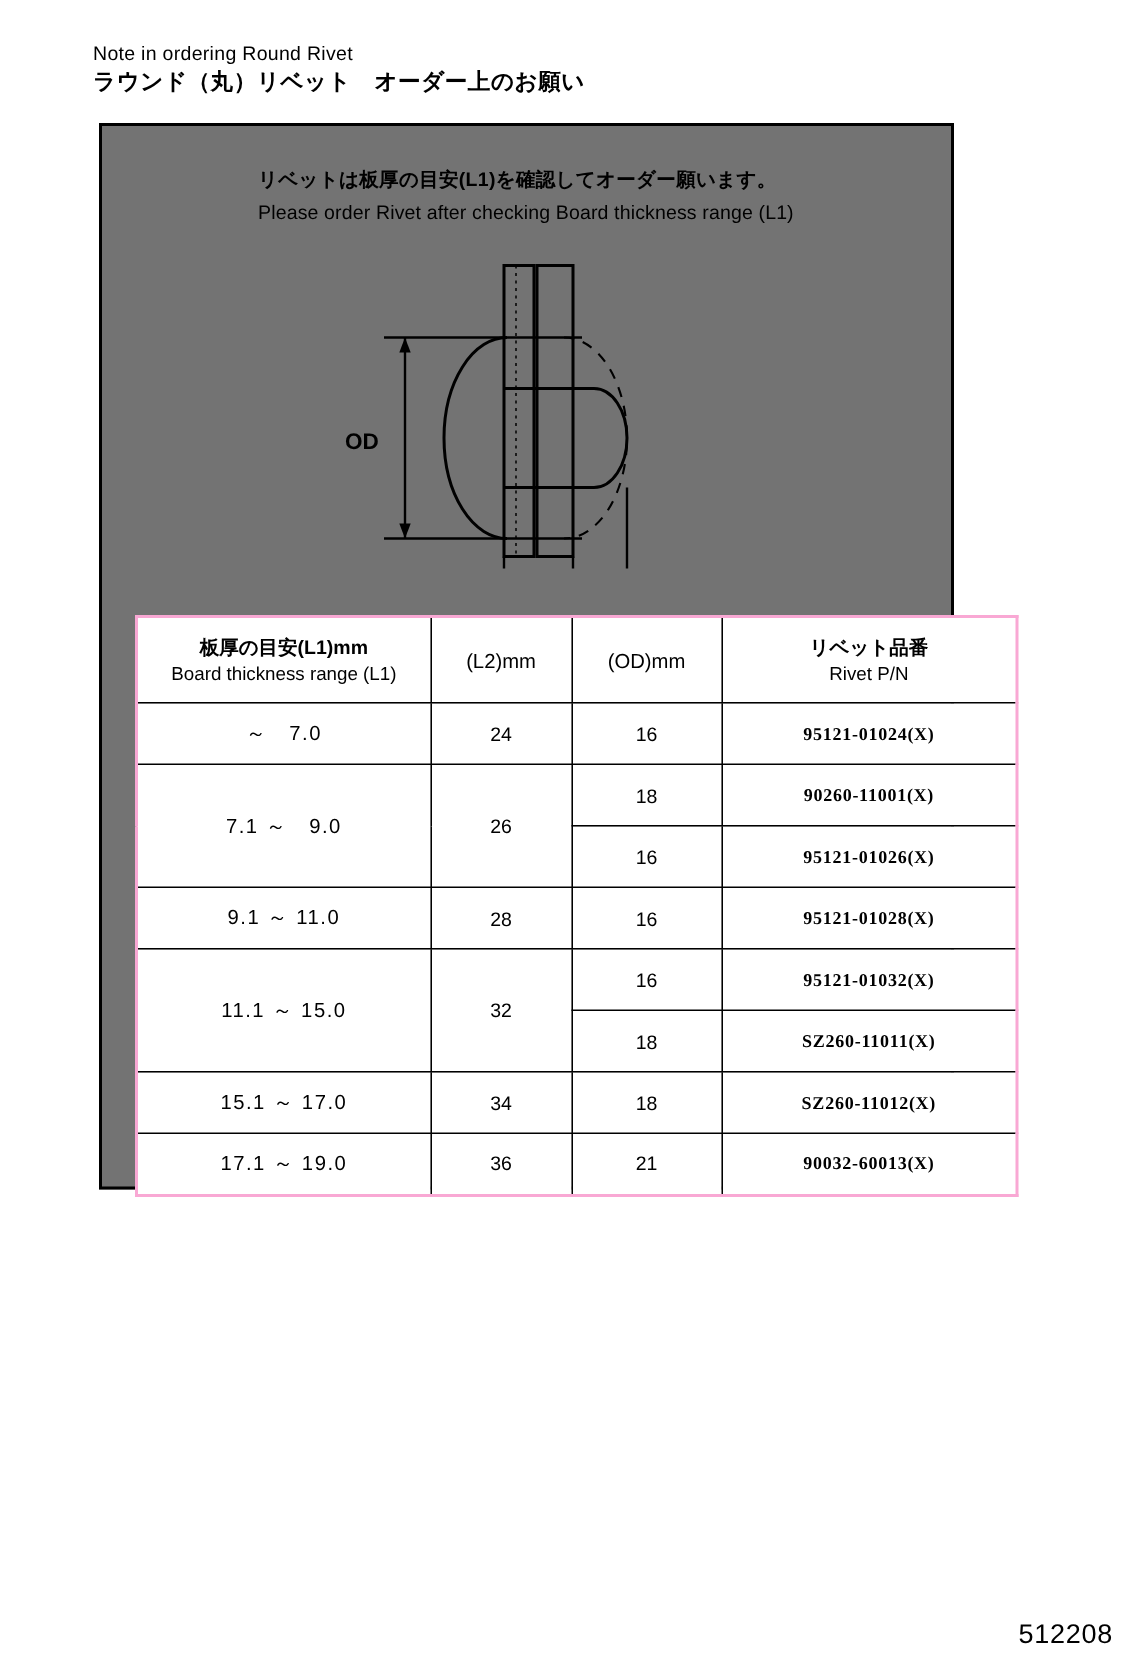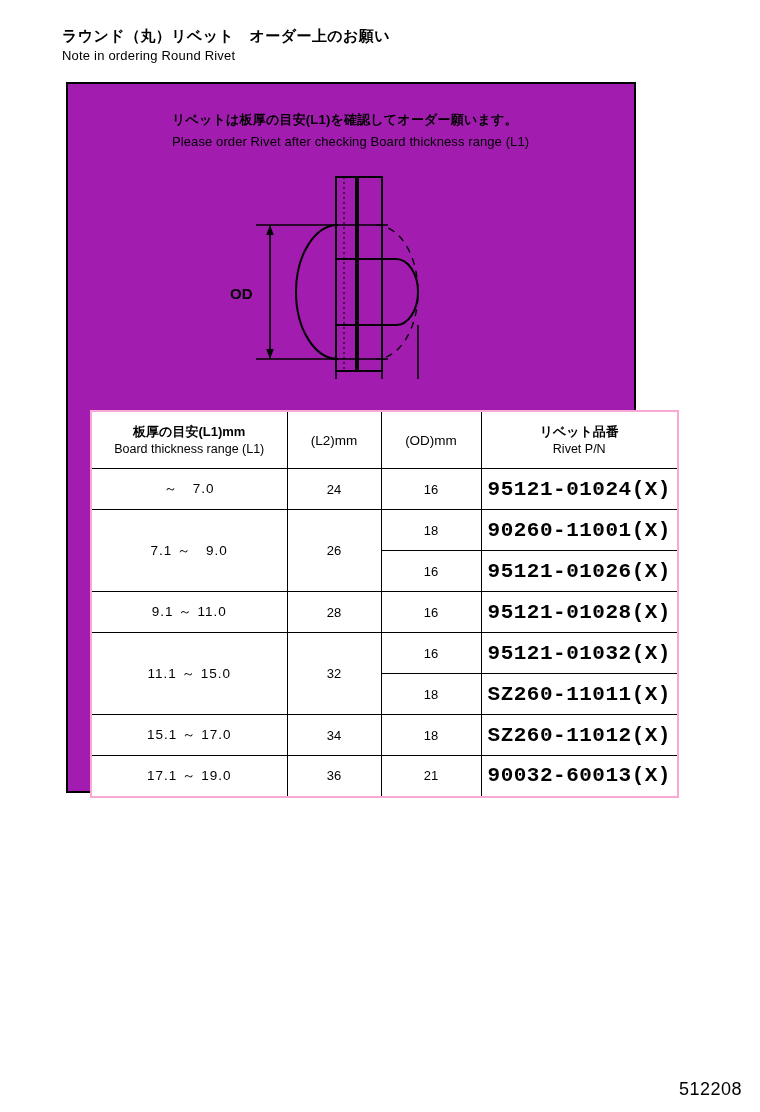--- a/index.html
+++ b/index.html
@@ -39,21 +39,21 @@
 
   
   #outer-frame {
     position: absolute;
     left: 66px;
     top: 82px;
     width: 570px;
     height: 711px;
     border: 2px solid #000;
     box-sizing: border-box;
-    background: #a21caf;
+    background: #737373;
   }
 
   
   #instructions {
     position: absolute;
     left: 104px;
     top: 26px;
     width: 470px;
   }
   #instr-jp {
@@ -133,22 +133,22 @@
     white-space: pre;
     margin-left: 16px;
   }
   td.l2-cell {
     font-size: 13px;
   }
   td.od-cell {
     font-size: 13px;
   }
   td.pn-cell {
-    font-family: Liberation Mono, monospace;
-    font-size: 21px;
+    font-family: Liberation Serif, serif;
+    font-size: 12px;
     font-weight: bold;
     letter-spacing: 0.5px;
   }
 
   
   tr.group-end > td { border-bottom: 2px solid #000; }
 
   .row-h  { height: 41px; }
   .row-h2 { height: 41px; }
 
@@ -158,22 +158,22 @@
     right: 18px;
     bottom: 12px;
     font-size: 18px;
     letter-spacing: 0.5px;
   }
 </style>
 </head>
 <body>
 
 <div id="title-block">
+  <div id="title-en">Note in ordering Round Rivet</div>
   <div id="title-jp">ラウンド（丸）リベット　オーダー上のお願い</div>
-  <div id="title-en">Note in ordering Round Rivet</div>
 </div>
 
 <div id="outer-frame">
 
   <div id="instructions">
     <div id="instr-jp">リベットは板厚の目安(L1)を確認してオーダー願います。</div>
     <div id="instr-en">Please order Rivet after checking Board thickness range (L1)</div>
   </div>
 
   <div id="diagram">

